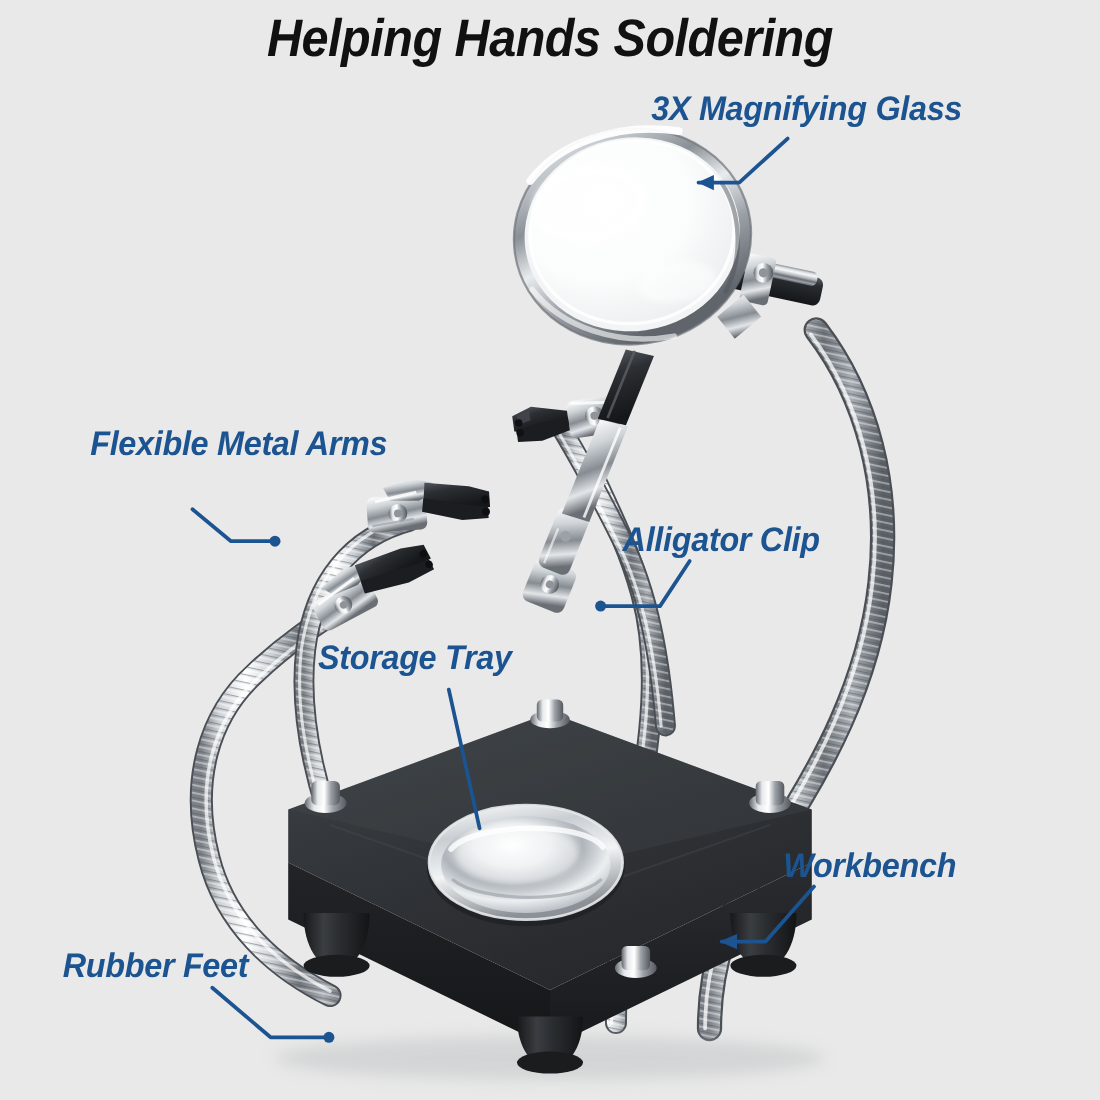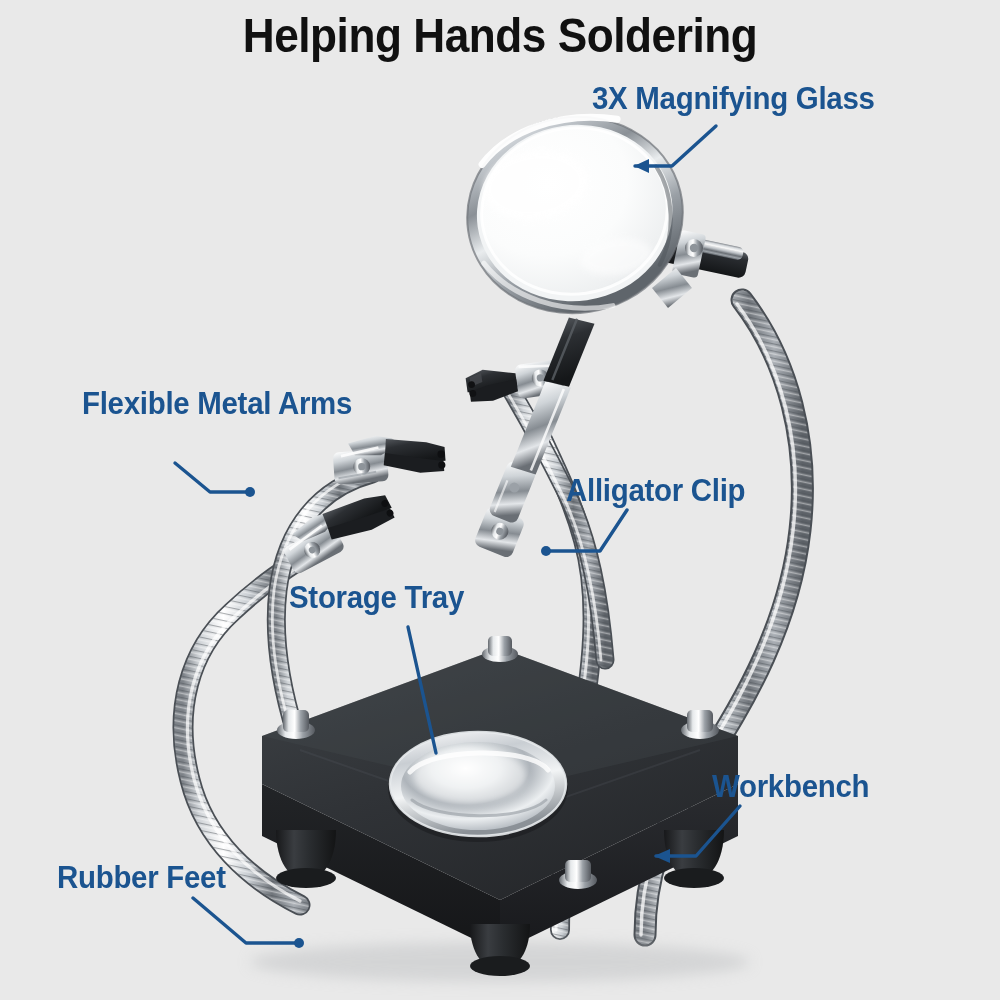--- a/index.html
+++ b/index.html
@@ -3,21 +3,21 @@
 <meta charset="utf-8">
 <title>Helping Hands Soldering</title>
 <style>
   html,body{margin:0;padding:0;}
   body{
     width:1000px;height:1000px;overflow:hidden;
     background:#e9e9e9;
     font-family:"Liberation Sans","DejaVu Sans",sans-serif;
     position:relative;
   }
-  #stage{position:absolute;left:0;top:0;width:1000px;height:1000px;}
+  #stage{position:absolute;left:0;top:0;width:1000px;height:1000px;font-style:italic;}
   #artwork{position:absolute;left:0;top:0;width:1000px;height:1000px;}
   .txt{position:absolute;white-space:nowrap;font-weight:bold;}
   #title{
     left:0;top:8px;width:1000px;text-align:center;
     font-size:48px;line-height:56px;color:#111111;
     letter-spacing:-0.5px;
     font-family:"Liberation Sans Narrow","Liberation Sans","DejaVu Sans Condensed",sans-serif;
     transform:scaleX(0.92);transform-origin:50% 50%;
   }
   .callout{

